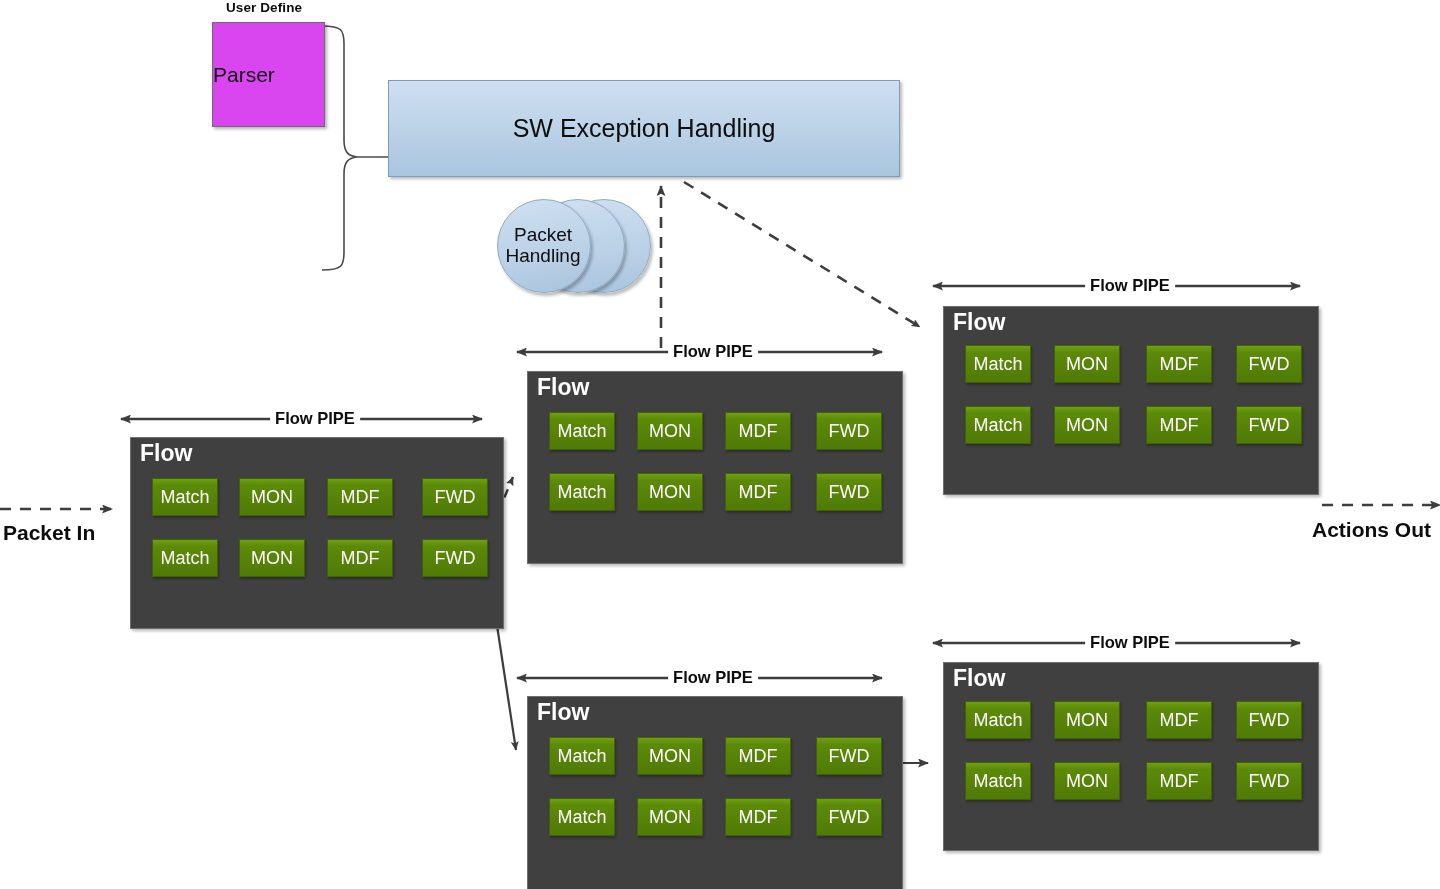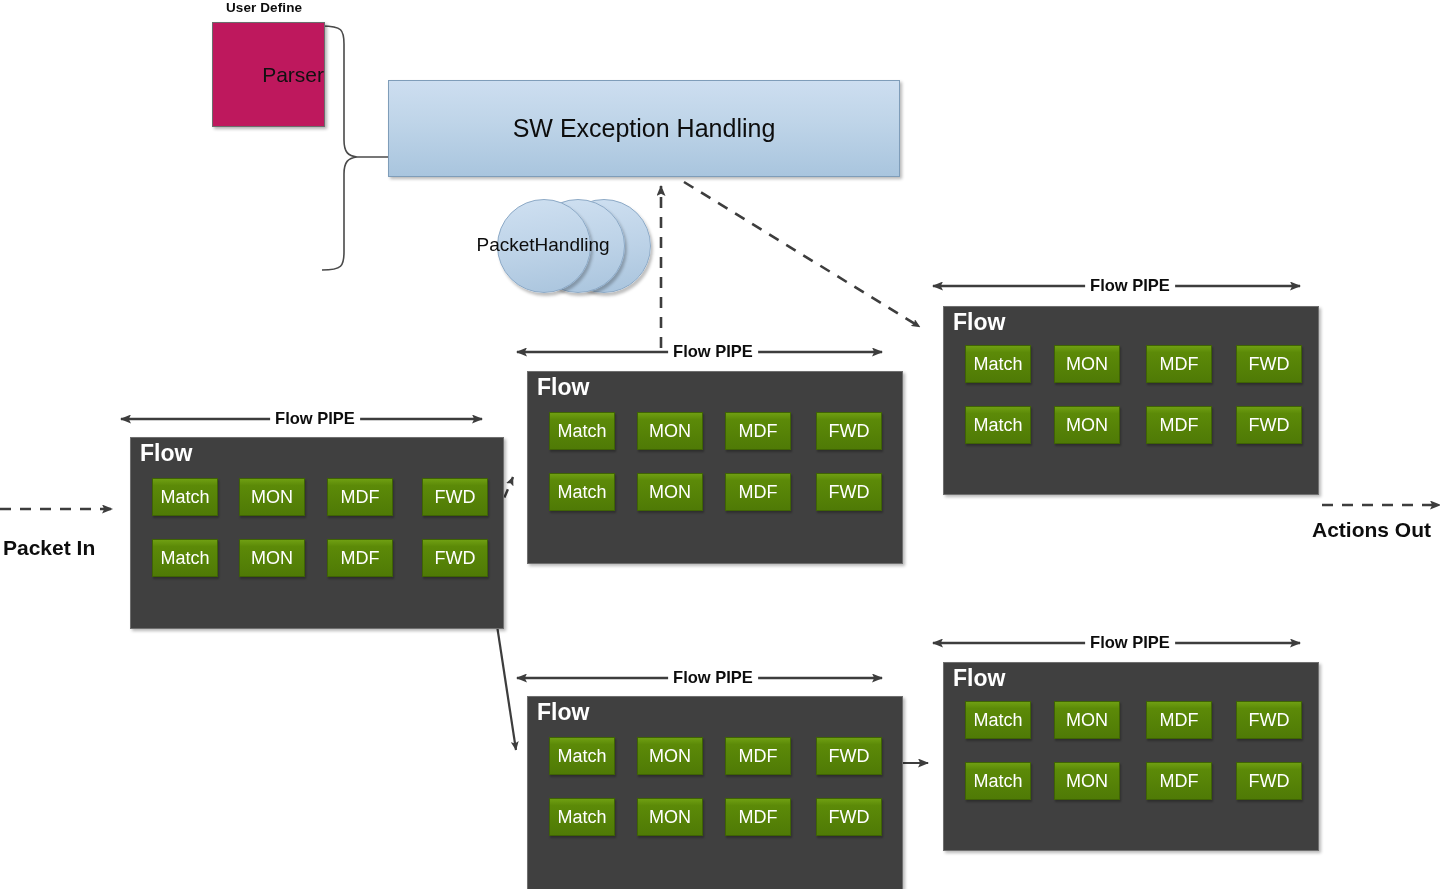--- a/index.html
+++ b/index.html
@@ -24,26 +24,26 @@
     left: 0;
     top: 0;
     width: 1440px;
     height: 889px;
     pointer-events: none;
   }
 
   
   .ud-box {
     position: absolute;
-    background: #be185d;
+    background: #d946ef;
     border: 1px solid #6c6c6c;
     box-shadow: 2px 2px 3px rgba(0,0,0,0.30);
     display: flex;
     align-items: center;
-    justify-content: flex-end;
+    justify-content: flex-start;
     font-size: 21px;
     color: #111111;
   }
   .ud-label {
     position: absolute;
     font-size: 13.5px;
     font-weight: bold;
     color: #0d0d0d;
     letter-spacing: .1px;
   }
@@ -66,21 +66,21 @@
   .pp-circle {
     position: absolute;
     border-radius: 50%;
     background: linear-gradient(170deg, #cfe0f1 0%, #bcd2e7 55%, #a9c4dd 100%);
     border: 1px solid #8ca9c6;
     box-shadow: 2px 3px 3px rgba(0,0,0,0.25);
   }
   .pp-text {
     position: absolute;
     display: flex;
-    flex-direction: row;
+    flex-direction: column;
     align-items: center;
     justify-content: center;
     font-size: 19px;
     color: #0d0d0d;
     line-height: 1.12;
     text-align: center;
   }
 
   
   .pipe-group { position: absolute; }
@@ -281,16 +281,16 @@
       <div class="chip" style="left:110px; top:38px; width:66px; height:38px;">MON</div>
       <div class="chip" style="left:202px; top:38px; width:66px; height:38px;">MDF</div>
       <div class="chip" style="left:292px; top:38px; width:66px; height:38px;">FWD</div>
       <div class="chip" style="left:21px; top:99px; width:66px; height:38px;">Match</div>
       <div class="chip" style="left:110px; top:99px; width:66px; height:38px;">MON</div>
       <div class="chip" style="left:202px; top:99px; width:66px; height:38px;">MDF</div>
       <div class="chip" style="left:292px; top:99px; width:66px; height:38px;">FWD</div>
     </div>
   </div>
 
-  <div class="endpoint-label" style="left:3px; top:536px;">Packet In</div>
+  <div class="endpoint-label" style="left:3px; top:521px;">Packet In</div>
   <div class="endpoint-label" style="left:1312px; top:518px;">Actions Out</div>
 
 </div>
 
 </body></html>

